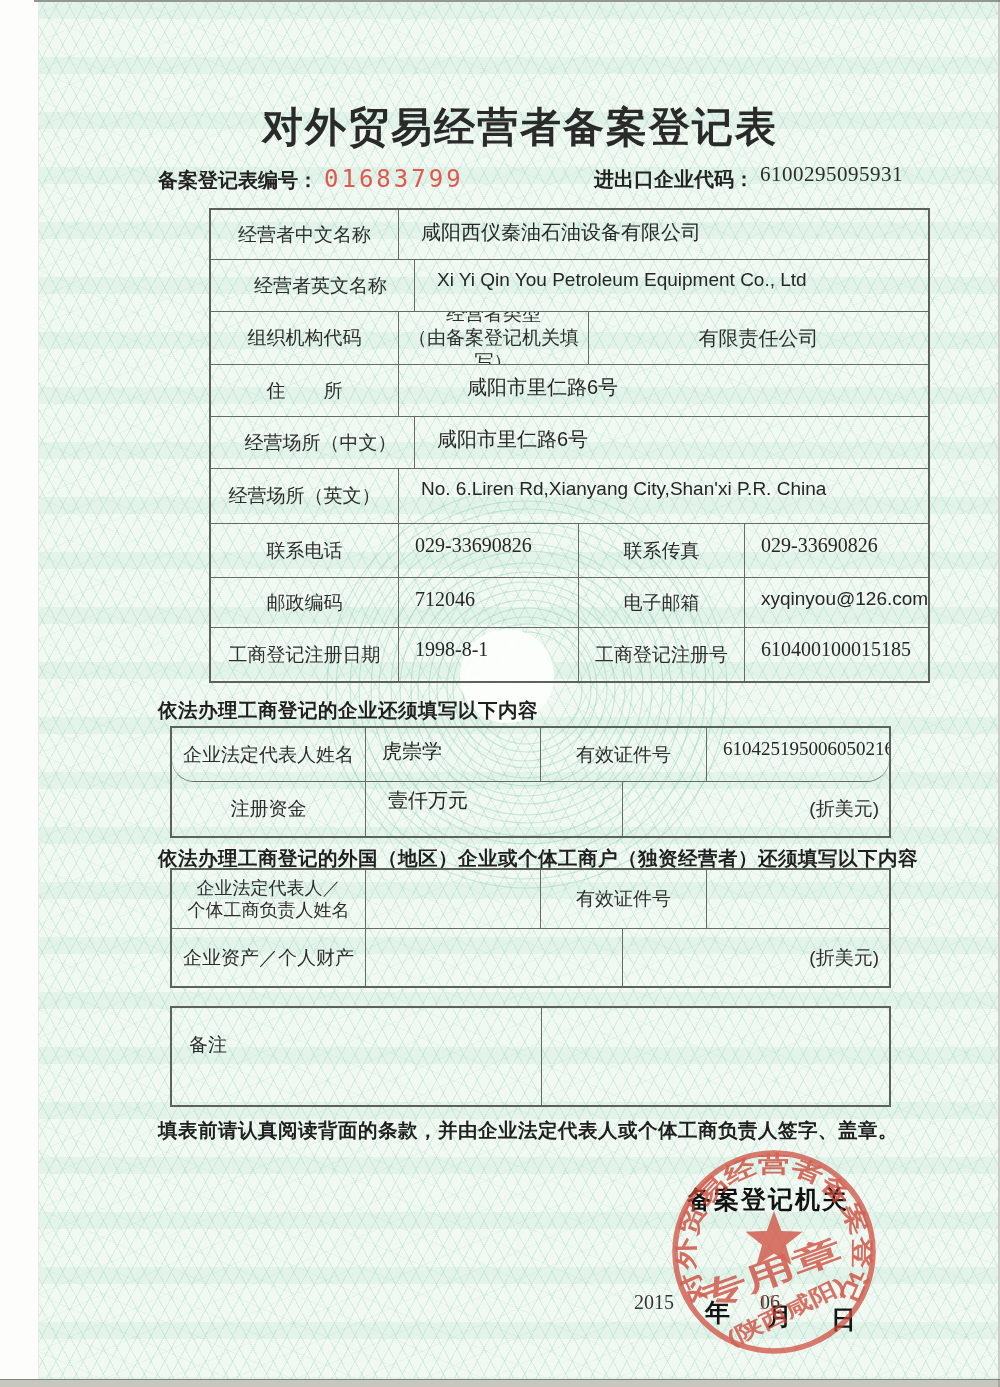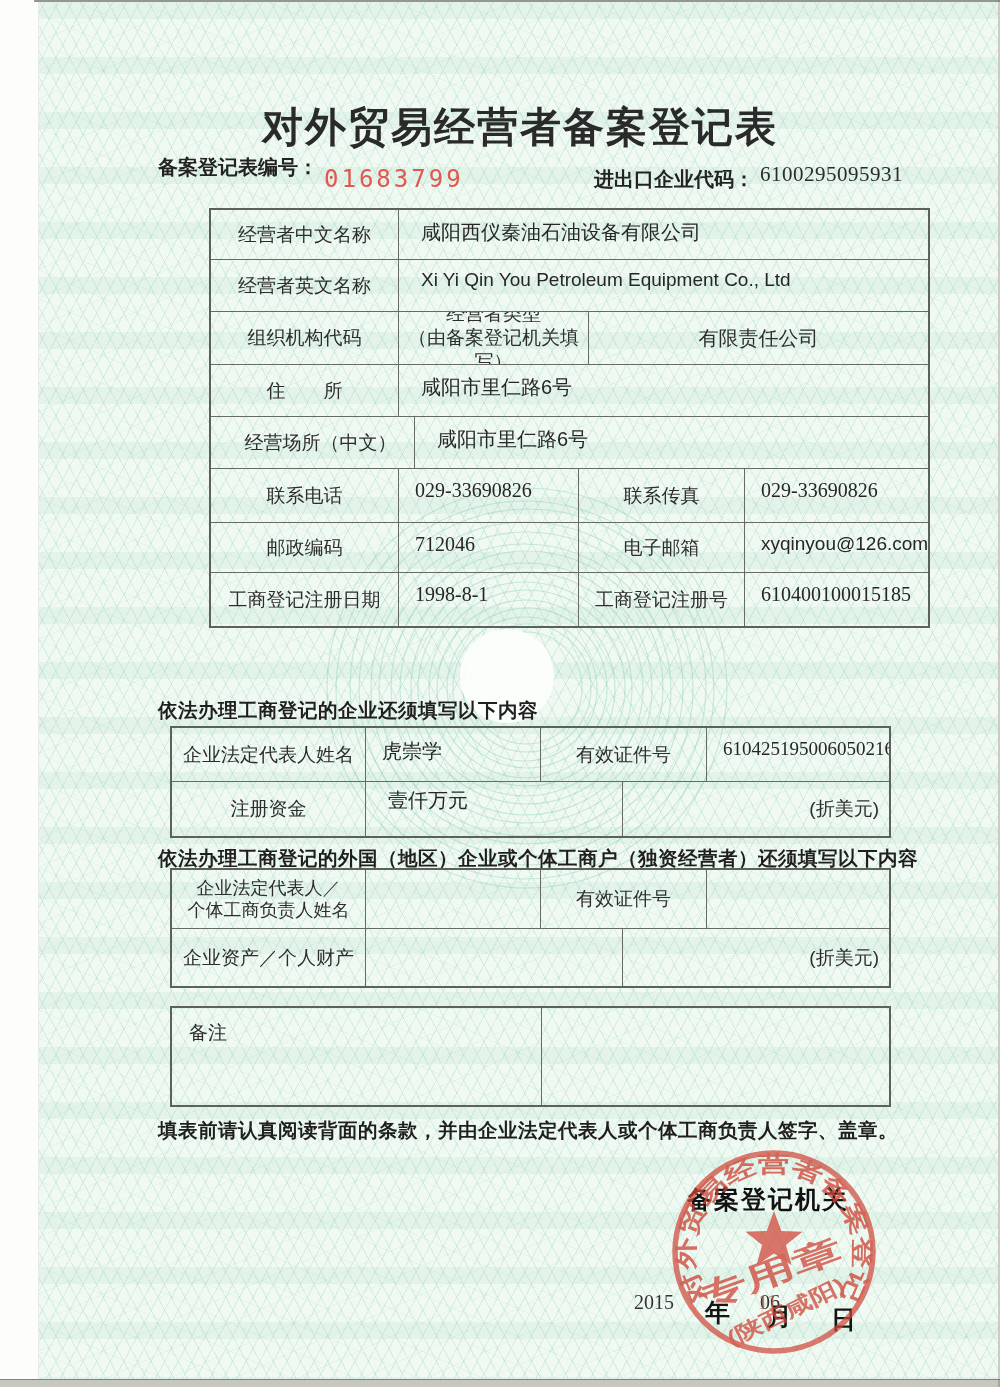--- a/index.html
+++ b/index.html
@@ -77,48 +77,52 @@
     </g>
     <circle cx="192" cy="198" r="47" fill="rgba(252,254,252,0.95)"></circle>
   </svg>
   <div class="scan-left"></div>
   <div class="scan-top"></div>
   <div class="scan-bottom"></div>
   <div class="scan-right"></div>
 
   <div class="title">对外贸易经营者备案登记表</div>
 
-  <div class="meta-label" style="left:158px;top:154px;">备案登记表编号：</div>
+  <div class="meta-label" style="left:158px;top:167px;">备案登记表编号：</div>
   <div class="form-no" style="color:#e0584e;">01683799</div>
   <div class="meta-label" style="left:594px;top:166px;">进出口企业代码：</div>
   <div class="ent-code">6100295095931</div>
 
   <div class="tbl" style="top:208px;margin-left:39px;">
     <div class="row" style="height:50px;">
       <div class="cell lblc" style="width:188px;">经营者中文名称</div>
       <div class="cell valc" style="flex:1;">咸阳西仪秦油石油设备有限公司</div>
     </div>
-    <div class="row" style="height:52px;">
+    <div class="row" style="height:52px;padding-left:16px;">
       <div class="cell lblc" style="width:188px;">经营者英文名称</div>
       <div class="cell valc sansv" style="flex:1;">Xi Yi Qin You Petroleum Equipment Co., Ltd</div>
     </div>
     <div class="row" style="height:53px;">
       <div class="cell lblc" style="width:188px;">组织机构代码</div>
       <div class="cell lblc" style="width:190px;font-size:19px;">
         <span><span>经营者类型</span><br><span>（由备案登记机关填写）</span></span>
       </div>
       <div class="cell lblc" style="flex:1;font-size:20px;">有限责任公司</div>
     </div>
-    <div class="row" style="height:52px;">
+    <div class="row" style="height:52px;gap:46px;">
       <div class="cell lblc" style="width:188px;">住　　所</div>
       <div class="cell valc" style="flex:1;">咸阳市里仁路6号</div>
     </div>
     <div class="row" style="height:52px;padding-left:16px;">
       <div class="cell lblc" style="width:188px;">经营场所（中文）</div>
       <div class="cell valc" style="flex:1;">咸阳市里仁路6号</div>
+    </div>
+    <div class="row" style="height:55px;">
+      <div class="cell lblc" style="width:188px;">经营场所（英文）</div>
+      <div class="cell valc sansv" style="flex:1;">No. 6.Liren Rd,Xianyang City,Shan'xi P.R. China</div>
     </div>
     <div class="row" style="height:54px;">
       <div class="cell lblc" style="width:188px;">联系电话</div>
       <div class="cell valc4 serif" style="width:180px;">029-33690826</div>
       <div class="cell lblc" style="width:166px;">联系传真</div>
       <div class="cell valc4 serif" style="flex:1;">029-33690826</div>
     </div>
     <div class="row" style="height:50px;">
       <div class="cell lblc" style="width:188px;">邮政编码</div>
       <div class="cell valc4 serif" style="width:180px;">712046</div>
@@ -129,21 +133,21 @@
       <div class="cell lblc" style="width:188px;">工商登记注册日期</div>
       <div class="cell valc4 serif" style="width:180px;">1998-8-1</div>
       <div class="cell lblc" style="width:166px;">工商登记注册号</div>
       <div class="cell valc4 serif" style="flex:1;">610400100015185</div>
     </div>
   </div>
 
   <div class="heading" style="top:697px;">依法办理工商登记的企业还须填写以下内容</div>
 
   <div class="tbl" style="top:726px;">
-    <div class="row" style="height:54px;">
+    <div class="row" style="height:54px;border-radius:22px;">
       <div class="cell lblc" style="width:194px;">企业法定代表人姓名</div>
       <div class="cell valc4" style="width:175px;">虎崇学</div>
       <div class="cell lblc" style="width:166px;">有效证件号</div>
       <div class="cell valc4 serif" style="flex:1;font-size:19px;">610425195006050216</div>
     </div>
     <div class="row" style="height:54px;">
       <div class="cell lblc" style="width:194px;">注册资金</div>
       <div class="cell valc" style="width:257px;padding-top:5px;">壹仟万元</div>
       <div class="cell usd" style="flex:1;">(折美元)</div>
     </div>
@@ -162,21 +166,21 @@
     </div>
     <div class="row" style="height:57px;">
       <div class="cell lblc" style="width:194px;">企业资产／个人财产</div>
       <div class="cell valc" style="width:257px;"></div>
       <div class="cell usd" style="flex:1;">(折美元)</div>
     </div>
   </div>
 
   <div class="tbl" style="top:1006px;height:101px;">
     <div class="row" style="height:100%;">
-      <div class="cell" style="width:370px;padding:12px 0 0 17px;font-size:19px;">备注</div>
+      <div class="cell" style="width:370px;padding:24px 0 0 17px;font-size:19px;">备注</div>
       <div class="cell" style="flex:1;"></div>
     </div>
   </div>
 
   <div class="footnote">填表前请认真阅读背面的条款，并由企业法定代表人或个体工商负责人签字、盖章。</div>
 
   <div class="authority">备案登记机关</div>
 
   <span class="dt" style="left:634px;top:1291px;">2015</span>
   <span class="dt-cjk" style="left:705px;top:1296px;">年</span>

